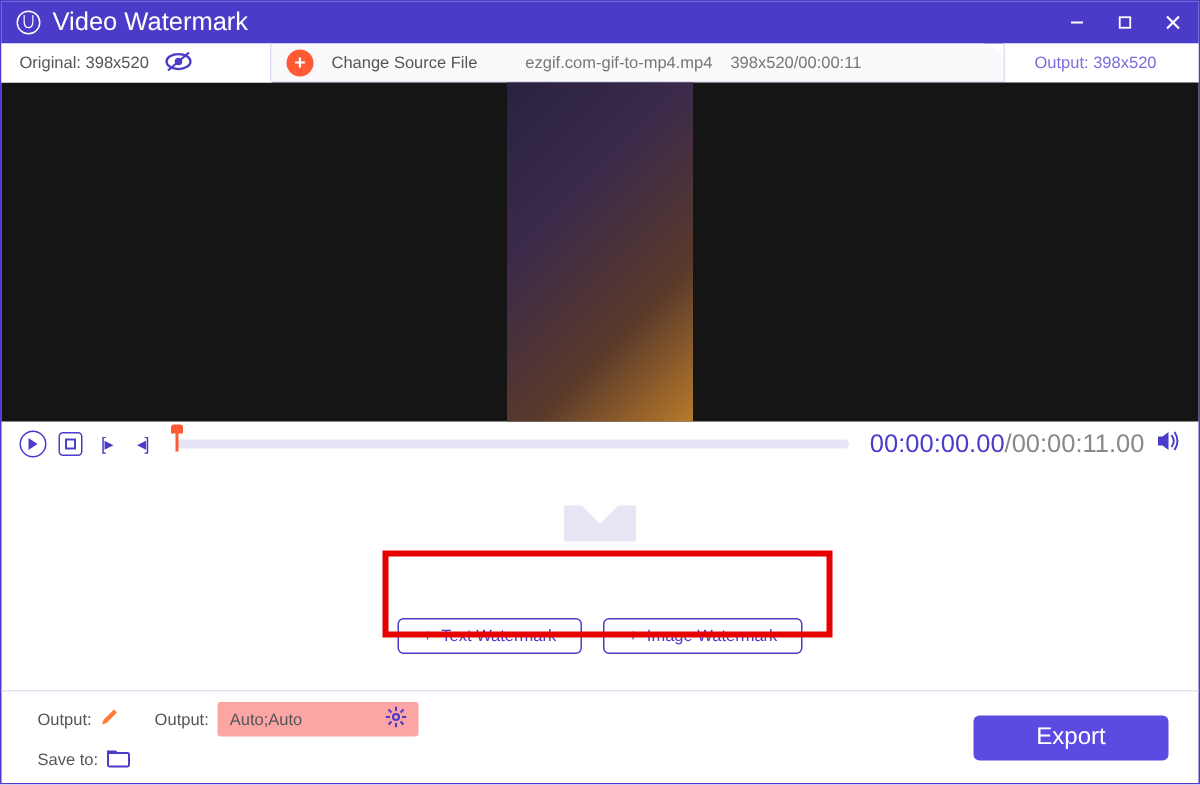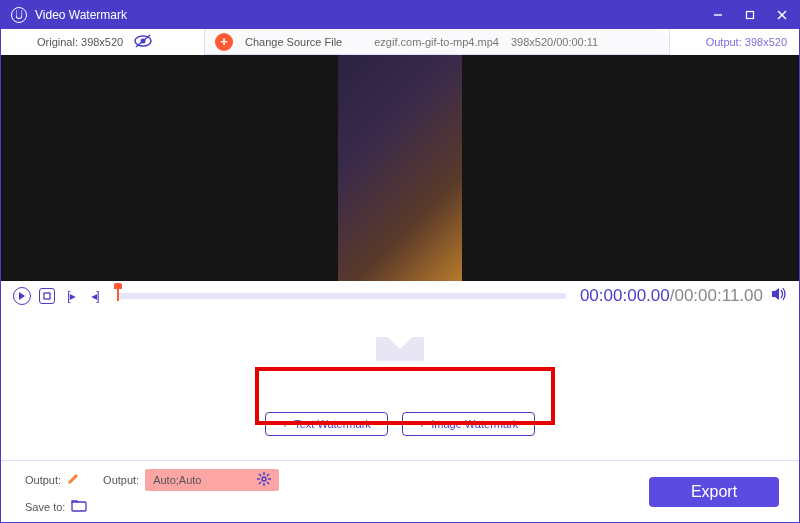--- a/index.html
+++ b/index.html
@@ -1,31 +1,31 @@
 <!DOCTYPE html>
 <html><head>
 <meta charset="utf-8">
 <style>
   * { box-sizing: border-box; margin: 0; padding: 0; font-family: "Segoe UI", Arial, sans-serif; }
   body { background: #fff; width: 800px; height: 523px; overflow: hidden; }
   .window { width: 800px; height: 523px; border: 1px solid #4a3cc9; display: flex; flex-direction: column; }
 
-  .titlebar { height: 28px; background: #4a3cc9; display: flex; align-items: center; color: #fff; padding: 0 6px 0 10px; font-size: 12px; }
+  .titlebar { height: 28px; background: #4a3cc9; display: flex; align-items: center; color: #fff; padding: 0 6px 0 10px; font-size: 17px; }
   .titlebar .logo { width: 16px; height: 16px; border: 1.5px solid #fff; border-radius: 50%; position: relative; margin-right: 8px; }
   .titlebar .logo::after { content: ""; position: absolute; left: 50%; top: 50%; width: 5px; height: 8px; border: 1.5px solid #fff; border-top: none; border-radius: 0 0 50% 50%; transform: translate(-50%,-55%); }
   .titlebar .title { flex: 1; }
   .titlebar .winbtns { display: flex; gap: 10px; }
   .titlebar .winbtn { width: 22px; height: 22px; display: flex; align-items: center; justify-content: center; color: #fff; font-size: 11px; cursor: pointer; }
 
-  .infobar { height: 26px; display: flex; align-items: center; font-size: 11px; color: #555; margin-left: 24px; }
+  .infobar { height: 26px; display: flex; align-items: center; font-size: 11px; color: #555; }
   .infobar .left { width: 180px; display: flex; align-items: center; padding-left: 12px; gap: 10px; border-right: 1px solid #e0dff3; height: 100%; background: #fff; position: relative; }
   .infobar .eye { color: #4a3cc9; }
   .infobar .mid { flex: 1; display: flex; align-items: center; gap: 12px; padding-left: 10px; background: #fafafc; height: 100%; border-bottom: 1px solid #e0dff3; border-top-right-radius: 14px; }
   .infobar .plusbtn { width: 18px; height: 18px; background: #ff5a33; border-radius: 50%; color: #fff; display: flex; align-items: center; justify-content: center; font-size: 13px; font-weight: bold; }
-  .infobar .right { width: 130px; text-align: right; padding-right: 12px; background: #fff; height: 100%; display: flex; align-items: center; justify-content: flex-end; border-left: 1px solid #e0dff3; color: #7a6fda; }
+  .infobar .right { width: 130px; text-align: right; padding-right: 28px; background: #fff; height: 100%; display: flex; align-items: center; justify-content: flex-end; border-left: 1px solid #e0dff3; color: #7a6fda; }
   .change-source { color: #555; }
 
   .preview { height: 226px; background: #151515; display: flex; justify-content: center; }
   .preview .video { width: 124px; height: 100%; background: linear-gradient(135deg, #2a2240 0%, #3b2a4a 35%, #5a3a2a 70%, #b87a2a 100%); }
 
   .controls { height: 30px; display: flex; align-items: center; padding: 0 12px; gap: 8px; }
   .controls .cicon { width: 16px; height: 16px; border: 1.5px solid #4a3cc9; border-radius: 3px; display: flex; align-items: center; justify-content: center; color: #4a3cc9; font-size: 8px; }
   .controls .cicon.play { border-radius: 50%; width: 18px; height: 18px; }
   .controls .timeline { flex: 1; height: 6px; background: #e6e4f5; border-radius: 3px; position: relative; margin: 0 6px; }
   .controls .timeline .marker { position: absolute; left: 0; top: -6px; width: 2px; height: 14px; background: #ff5a33; }

